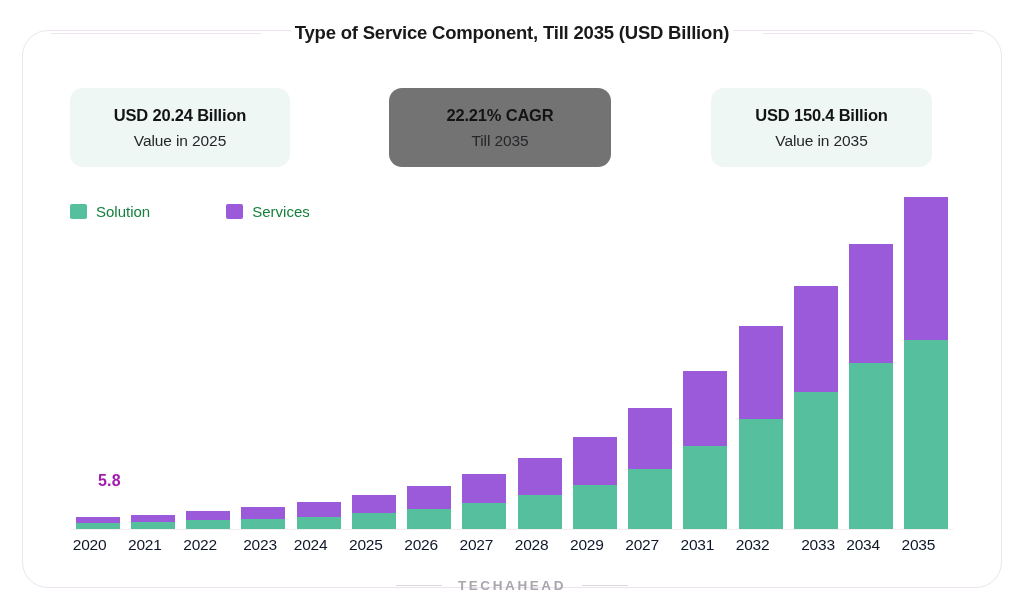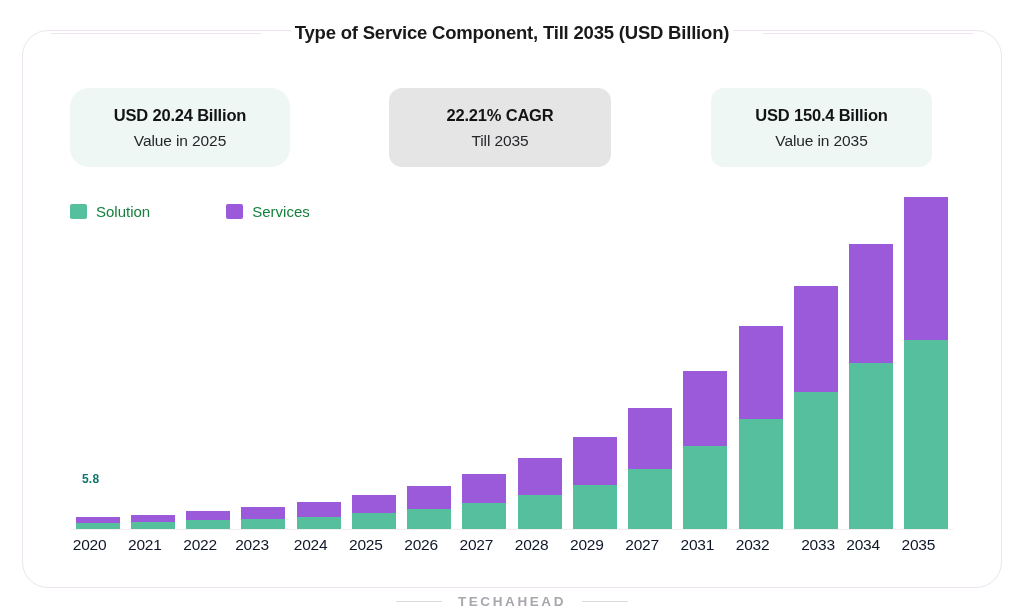--- a/index.html
+++ b/index.html
@@ -76,21 +76,21 @@
     position: absolute;
     top: 0;
     height: 79px;
     border-radius: 13px;
     display: flex;
     flex-direction: column;
     align-items: center;
     justify-content: center;
     gap: 7px;
   }
-  .stat-box.b1 { left: 0px;   width: 220px; background: #eef7f3; border-radius: 19px; }
+  .stat-box.b1 { left: 0px;   width: 220px; background: #eef7f3; }
   .stat-box.b2 { left: 319px; width: 222px; background: #ece1f5; }
   .stat-box.b3 { left: 641px; width: 221px; background: #eef7f3; align-items: center; }
 
   .stat-value {
     font-size: 16.5px;
     font-weight: 700;
     color: #141416;
     letter-spacing: -0.2px;
     white-space: nowrap;
   }
@@ -153,25 +153,25 @@
     display: flex;
     flex-direction: column;
     justify-content: flex-end;
   }
   .seg-services { width: 100%; background: #9b5ad9; }
   .seg-solution { width: 100%; background: #55bf9e; }
 
   
   .first-label {
     position: absolute;
-    left: 12px;
+    left: 28px;
     top: 282px;
-    font-size: 12px;
+    font-size: 16px;
     font-weight: 700;
-    color: #0f766e;
+    color: #a21caf;
     letter-spacing: 0.2px;
   }
 
   
   .xaxis {
     position: absolute;
     left: 70px;
     top: 536px;
     width: 884px;
     height: 24px;
@@ -201,21 +201,21 @@
   .footer-rule {
     width: 46px;
     height: 1px;
     background: #ddd9de;
   }
   .footer-logo {
     font-size: 13.5px;
     font-weight: 700;
     letter-spacing: 2.6px;
     color: #a9a6ad;
-    margin: 16px 16px;
+    margin: 0 16px;
     white-space: nowrap;
   }
 </style>
 </head>
 <body>
 
 <div id="root">
 
   <div class="card-frame"></div>
 
@@ -223,21 +223,21 @@
     <div class="title-rule left"></div>
     <div class="chart-title">Type of Service Component, Till 2035 (USD Billion)</div>
     <div class="title-rule right"></div>
   </div>
 
   <div class="stats">
     <div class="stat-box b1" style="background: rgb(238, 247, 243);">
       <div class="stat-value">USD 20.24 Billion</div>
       <div class="stat-label">Value in 2025</div>
     </div>
-    <div class="stat-box b2" style="background: #e5e5e5;">
+    <div class="stat-box b2" style="background: #737373;">
       <div class="stat-value">22.21% CAGR</div>
       <div class="stat-label">Till 2035</div>
     </div>
     <div class="stat-box b3" style="background: rgb(238, 247, 243);">
       <div class="stat-value">USD 150.4 Billion</div>
       <div class="stat-label">Value in 2035</div>
     </div>
   </div>
 
   <div class="legend">
@@ -319,21 +319,21 @@
           <div class="seg-solution" style="height: 190.412px; background: rgb(85, 191, 158);"></div>
         </div>
       </div>
     <div class="plot-baseline"></div>
   </div>
 
   <div class="xaxis" id="xaxis">
       <div class="xtick" style="left: -2.375px;">2020</div>
       <div class="xtick" style="left: 52.875px;">2021</div>
       <div class="xtick" style="left: 108.125px;">2022</div>
-      <div class="xtick" style="left: 160px;">2023</div>
+      <div class="xtick" style="left: 168px;">2023</div>
       <div class="xtick" style="left: 218.625px;">2024</div>
       <div class="xtick" style="left: 273.875px;">2025</div>
       <div class="xtick" style="left: 329.125px;">2026</div>
       <div class="xtick" style="left: 384.375px;">2027</div>
       <div class="xtick" style="left: 439.625px;">2028</div>
       <div class="xtick" style="left: 494.875px;">2029</div>
       <div class="xtick" style="left: 550.125px;">2027</div>
       <div class="xtick" style="left: 605.375px;">2031</div>
       <div class="xtick" style="left: 660.625px;">2032</div>
       <div class="xtick" style="left: 726px;">2033</div>

